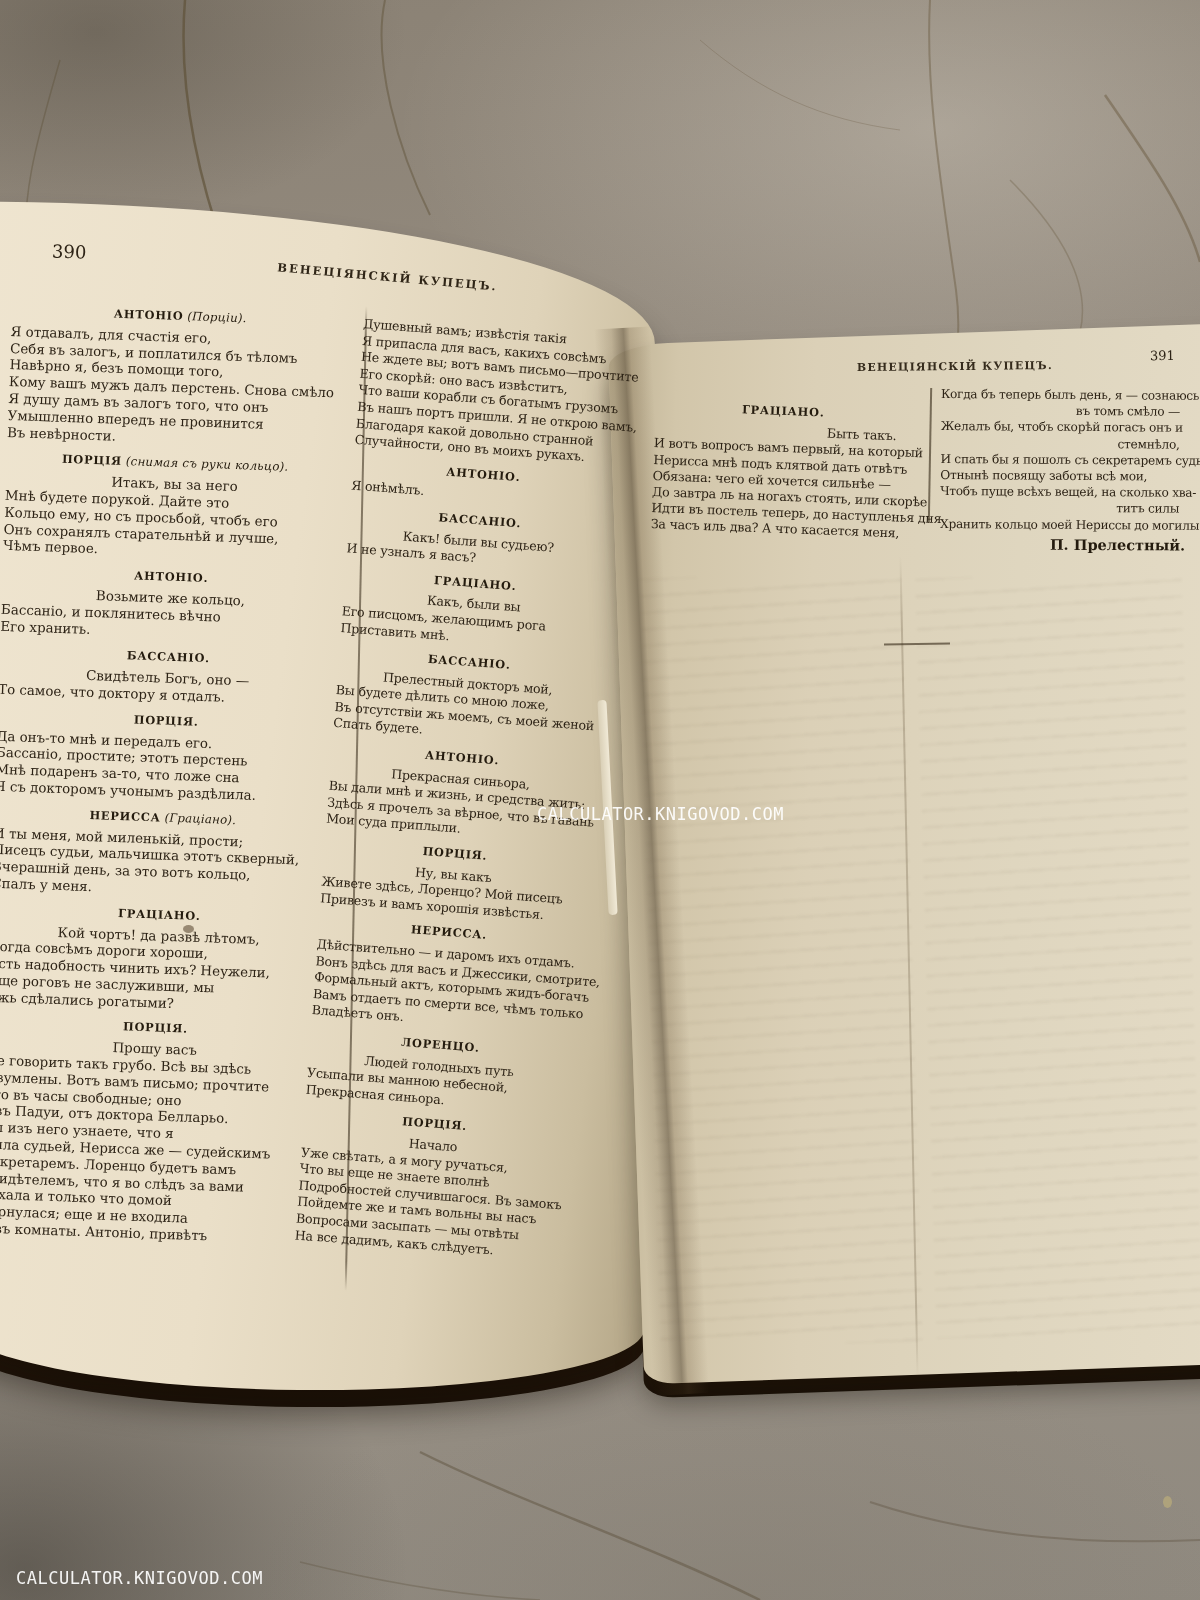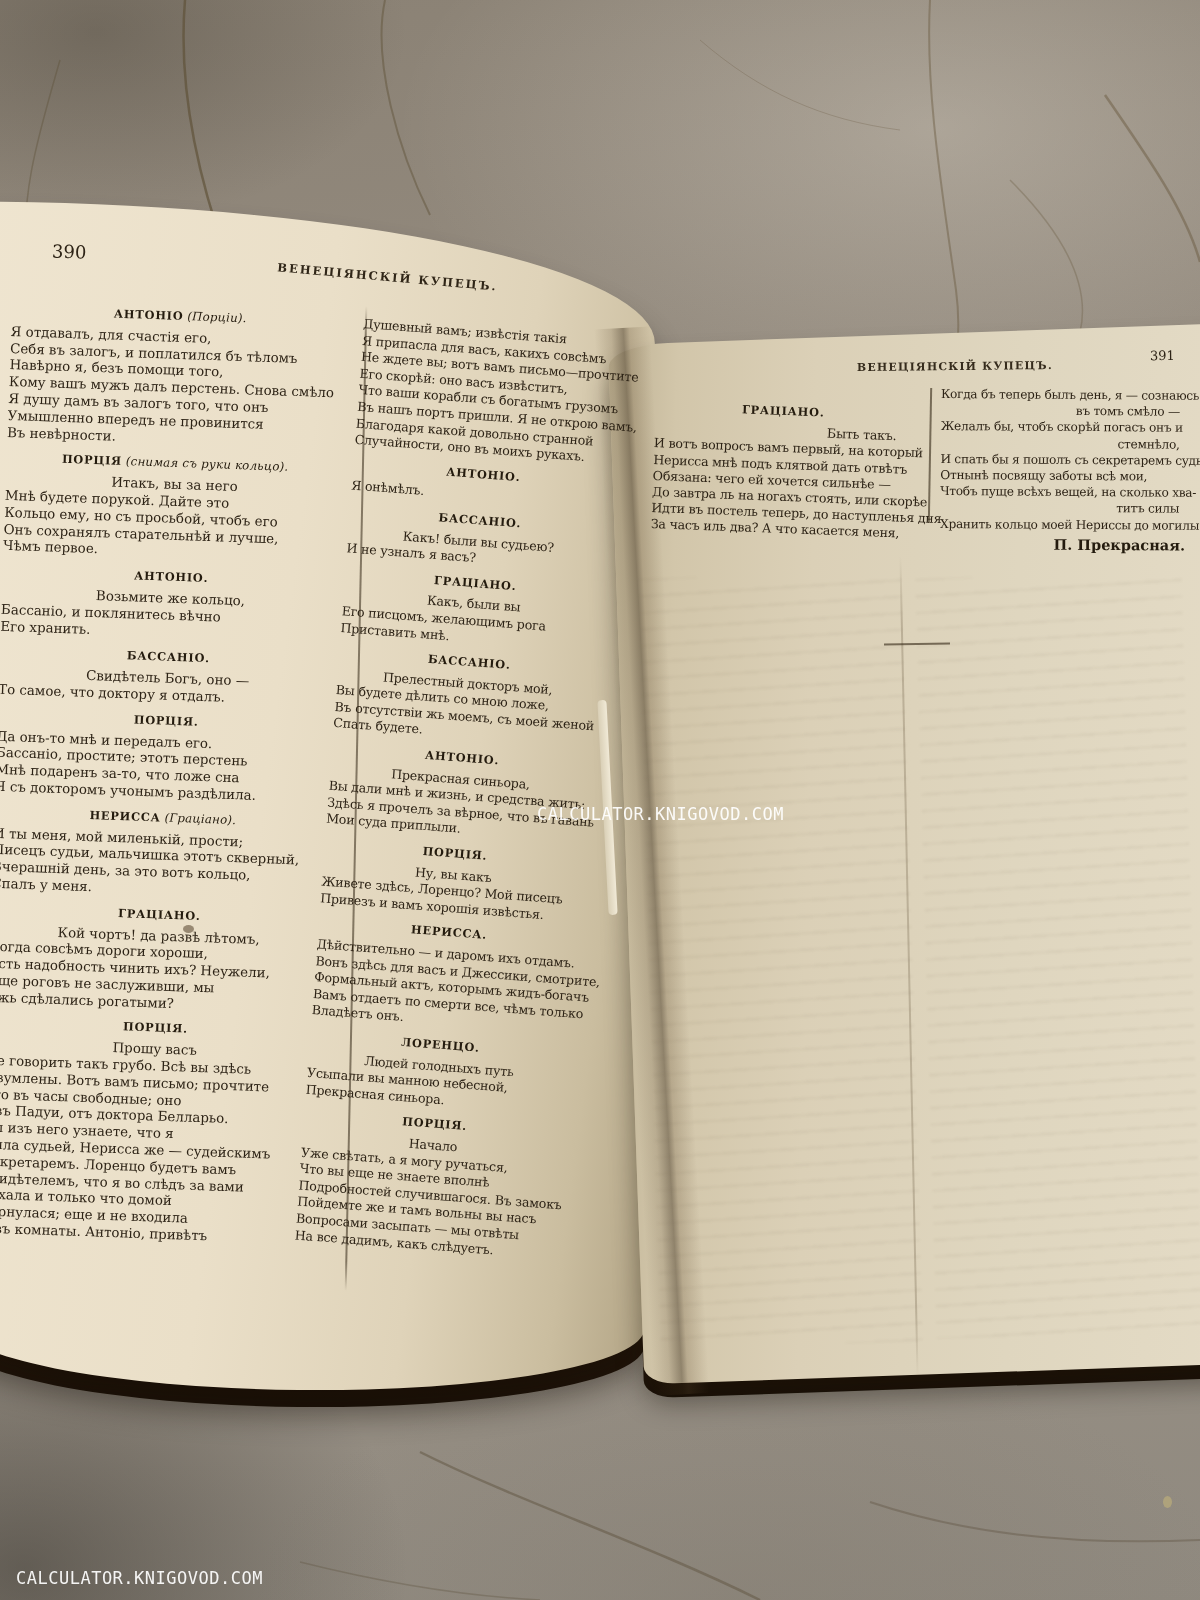--- a/index.html
+++ b/index.html
@@ -270,17 +270,17 @@
       <div class="vl r">въ томъ смѣло —</div>
       <div class="vl l">Желалъ бы, чтобъ скорѣй погасъ онъ и</div>
       <div class="vl r">стемнѣло,</div>
       <div class="vl l">И спать бы я пошолъ съ секретаремъ судьи.</div>
       <div class="vl l">Отнынѣ посвящу заботы всѣ мои,</div>
       <div class="vl l">Чтобъ пуще всѣхъ вещей, на сколько хва-</div>
       <div class="vl r">титъ силы</div>
       <div class="vl l">Хранить кольцо моей Нериссы до могилы.</div>
     </div>
   <div class="divR"></div>
-  <div class="sig">П. Прекрасная.</div>
+  <div class="sig">П. Прелестный.</div>
 </div>
 
 <div class="wm wm1">CALCULATOR.KNIGOVOD.COM</div>
 <div class="wm wm2">CALCULATOR.KNIGOVOD.COM</div>
 
 </body></html>

